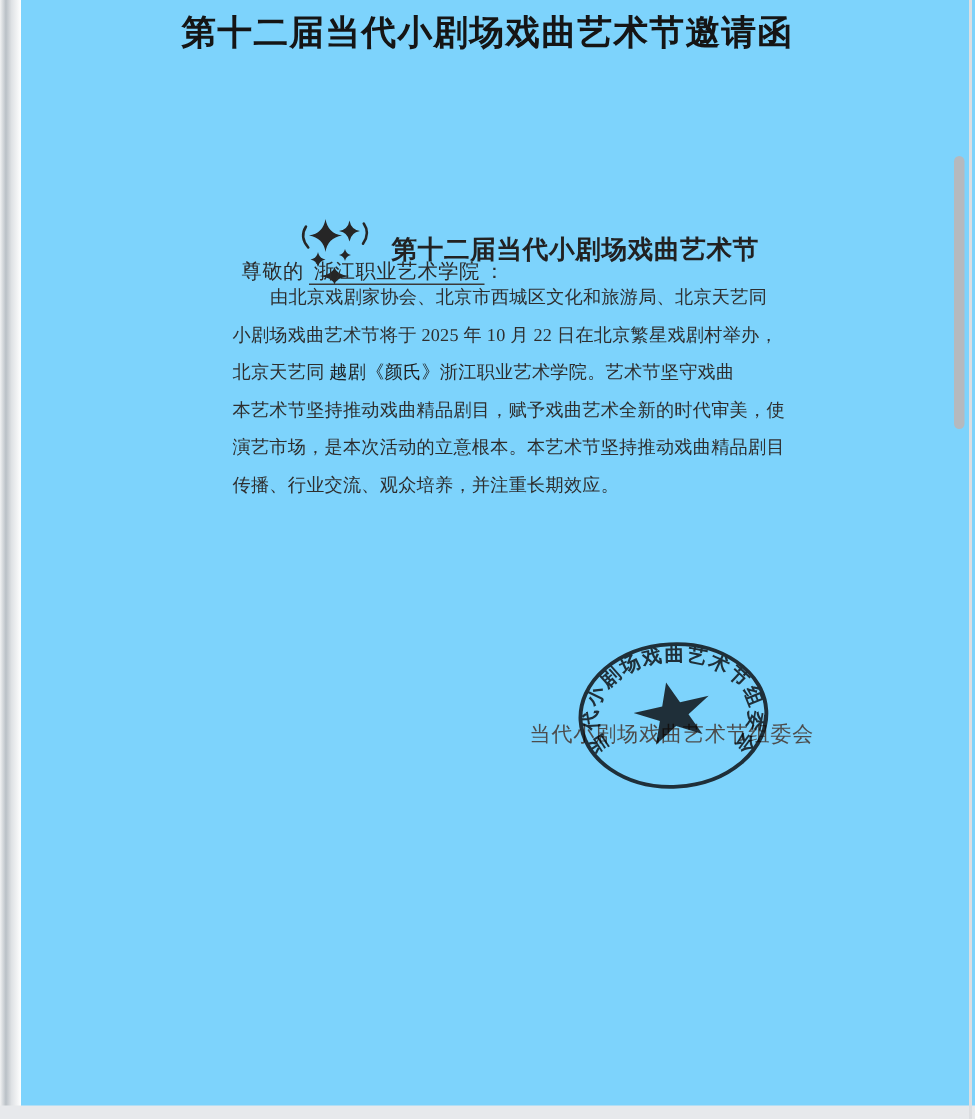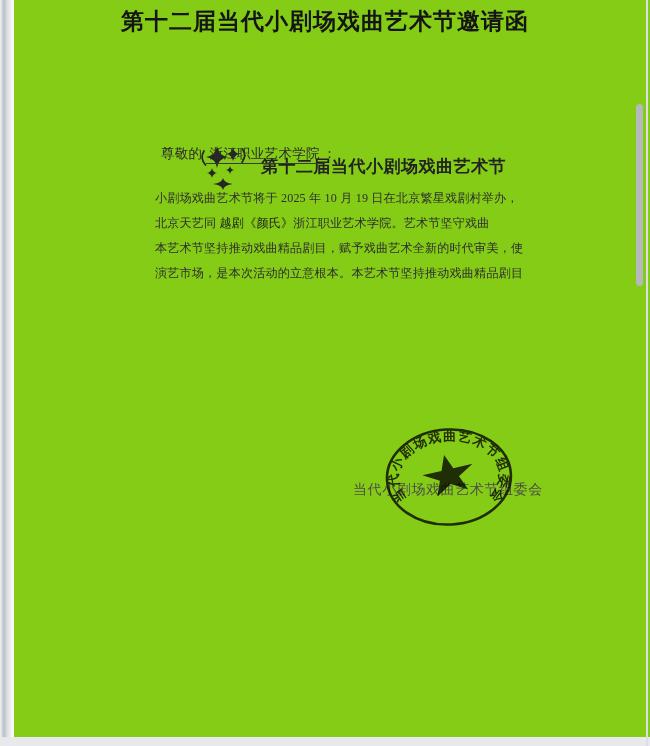--- a/index.html
+++ b/index.html
@@ -1,18 +1,18 @@
 <!DOCTYPE html>
 <html><head>
 <meta charset="utf-8">
 <style>
   html,body{margin:0;padding:0;background:#ffffff;}
   .screen{
     position:relative;width:650px;height:746px;overflow:hidden;
-    background:#84cc16;
+    background:#7dd3fc;
     font-family:"Liberation Serif","DejaVu Serif",serif;
     color:#2f2f2f;
   }
   
   .page-left-edge{
     position:absolute;left:0;top:0;width:14px;height:746px;
     background:linear-gradient(to right,#f1f2f3 0%,#b9c0c6 28%,#dfe2e5 55%,#ffffff 100%);
   }
   .page-bottom-edge{
     position:absolute;left:0;bottom:0;width:650px;height:9px;
@@ -33,21 +33,21 @@
     font-family:"Liberation Sans","DejaVu Sans",sans-serif;letter-spacing:1px;
   }
   .logo-row{position:absolute;left:0;top:68px;width:650px;height:60px;}
   .logo-mark{position:absolute;left:197px;top:73px;width:52px;height:52px;}
   .logo-text{
     position:absolute;left:261px;top:87px;
     font-size:17px;font-weight:600;color:#222222;letter-spacing:0.5px;
     font-family:"Liberation Sans","DejaVu Sans",sans-serif;
   }
   .salutation{
-    position:absolute;left:161px;top:145px;font-size:13.5px;color:#2b2b2b;letter-spacing:0.3px;font-family:Liberation Mono, monospace;
+    position:absolute;left:161px;top:172px;font-size:13.5px;color:#2b2b2b;letter-spacing:0.3px;
   }
   .salutation .recipient{
     border-bottom:1px solid #3a3a3a;padding:0 3px 1px 3px;margin-left:4px;
   }
   .letter-body{position:absolute;left:155px;top:186px;width:360px;}
   .body-line{
     font-size:12.1px;line-height:25px;letter-spacing:0.18px;
     white-space:nowrap;color:#2e2e2e;
   }
   .body-line.indent{padding-left:25px;}
@@ -93,24 +93,26 @@
       </g>
     </svg>
     <span class="logo-text">第十二届当代小剧场戏曲艺术节</span>
   </div>
 
   <div class="salutation">
     <span>尊敬的</span><span class="recipient">浙江职业艺术学院</span><span>：</span>
   </div>
 
   <div class="letter-body" id="letter-body">
-      <div class="body-line"><span>小剧场戏曲艺术节将于 2025 年 10 月 19 日在北京繁星戏剧村举办，</span></div>
+      <div class="body-line indent"><span>由北京戏剧家协会、北京市西城区文化和旅游局、北京天艺同</span></div>
+      <div class="body-line"><span>小剧场戏曲艺术节将于 2025 年 10 月 22 日在北京繁星戏剧村举办，</span></div>
       <div class="body-line"><span>北京天艺同 </span><span class="seg-bold">越剧《颜氏》</span><span>浙江职业艺术学院。艺术节坚守戏曲</span></div>
       <div class="body-line"><span>本艺术节坚持推动戏曲精品剧目，赋予戏曲艺术全新的时代审美，使</span></div>
       <div class="body-line"><span>演艺市场，是本次活动的立意根本。本艺术节坚持推动戏曲精品剧目</span></div>
+      <div class="body-line"><span>传播、行业交流、观众培养，并注重长期效应。</span></div>
     </div>
 
   <div class="seal-caption">当代小剧场戏曲艺术节组委会</div>
 
   <svg class="seal" viewBox="0 0 132 102" xmlns="http://www.w3.org/2000/svg">
     <ellipse cx="66" cy="50" rx="62" ry="47.5" fill="none" stroke="#2f2a2a" stroke-width="2.6"></ellipse>
     <defs>
       <path id="sealArc" d="M 22.8 69.3 A 51 36.5 0 1 1 109.2 69.3" fill="none"></path>
     </defs>
     <text fill="#2f2a2a">

